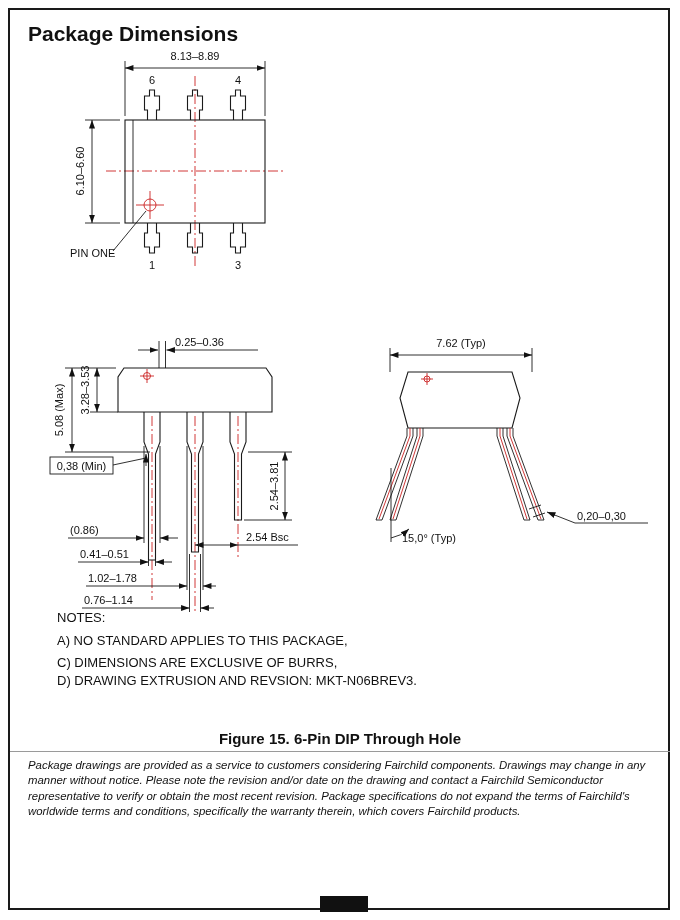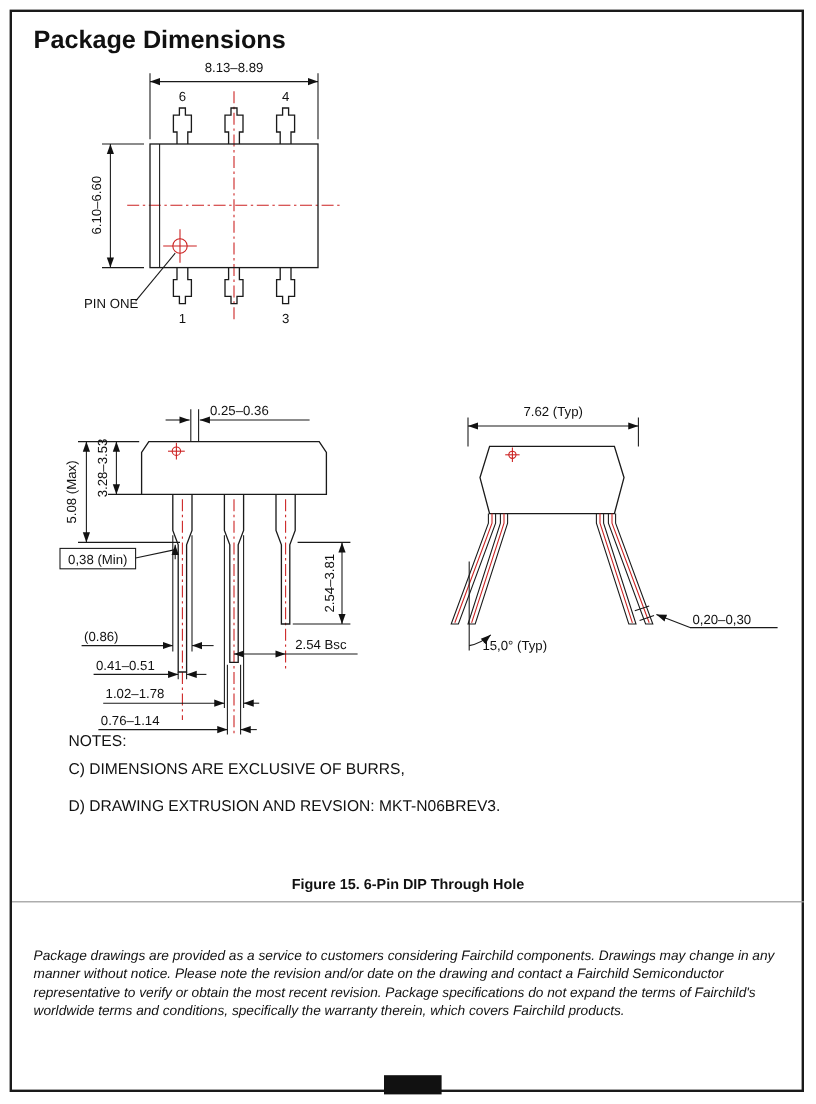--- a/index.html
+++ b/index.html
@@ -11,26 +11,26 @@
   svg.drawing { position:absolute; left:0; top:0; }
   svg .ln      { fill:none; stroke:#1a1a1a; stroke-width:1.1; }
   svg .thin    { stroke-width:0.9; }
   svg .dim     { fill:none; stroke:#1a1a1a; stroke-width:0.9; }
   svg .cl      { fill:none; stroke:var(--centerline,#cc2222); stroke-width:0.9; stroke-dasharray:10 3 2 3; }
   svg .clsolid { fill:none; stroke:var(--centerline,#cc2222); stroke-width:0.9; }
   svg text.d   { font-family:"Liberation Sans",sans-serif; font-size:11px; fill:#111; }
   .notes { position:absolute; left:57px; top:610px; font-size:13px; line-height:1.2; }
   .notes .nh { margin-bottom:7px; }
   .notes .note { margin-bottom:7px; }
-  .notes .note.tight { margin-bottom:16px; }
+  .notes .note.tight { margin-bottom:2px; }
   .notes .note.indent { margin-left:17px; margin-bottom:7px; }
   .caption { position:absolute; left:0; top:730px; width:680px; text-align:center;
-             font-size:12px; font-weight:bold; }
+             font-size:15px; font-weight:bold; }
   .rule { position:absolute; left:10px; top:751px; width:660px; height:1px; background:#9a9a9a; }
-  .disclaimer { position:absolute; left:28px; top:790px; width:628px;
+  .disclaimer { position:absolute; left:28px; top:758px; width:628px;
                 font-size:11.4px; font-style:italic; line-height:1.34; margin:0; }
   .footer-mark { position:absolute; left:320px; top:896px; width:48px; height:16px; background:#111; }
 </style>
 </head>
 <body>
 
 <div class="page">
   <div class="frame"></div>
   <div class="title">Package Dimensions</div>
 
@@ -181,20 +181,21 @@
       <line class="ln thin" x1="529" y1="509" x2="541" y2="505"></line>
       <line class="ln thin" x1="533" y1="517" x2="545" y2="513"></line>
       <line class="ln thin" x1="575" y1="523" x2="648" y2="523"></line>
       <line class="dim" x1="575" y1="523" x2="547" y2="512" marker-end="url(#arr)"></line>
       <text class="d" x="577" y="520">0,20–0,30</text>
     </g>
   </svg>
 
   <div class="notes">
     <div class="nh">NOTES:</div>
+    <div class="note">A) NO STANDARD APPLIES TO THIS PACKAGE,</div>
     <div class="note tight">C) DIMENSIONS ARE EXCLUSIVE OF BURRS,</div>
     <div class="note">D) DRAWING EXTRUSION AND REVSION: MKT-N06BREV3.</div>
   </div>
 
   <div class="caption">Figure 15. 6-Pin DIP Through Hole</div>
   <div class="rule"></div>
   <p class="disclaimer">Package drawings are provided as a service to customers considering Fairchild components. Drawings may change in any manner without notice. Please note the revision and/or date on the drawing and contact a Fairchild Semiconductor representative to verify or obtain the most recent revision. Package specifications do not expand the terms of Fairchild's worldwide terms and conditions, specifically the warranty therein, which covers Fairchild products.</p>
   <div class="footer-mark"></div>
 </div>
 

